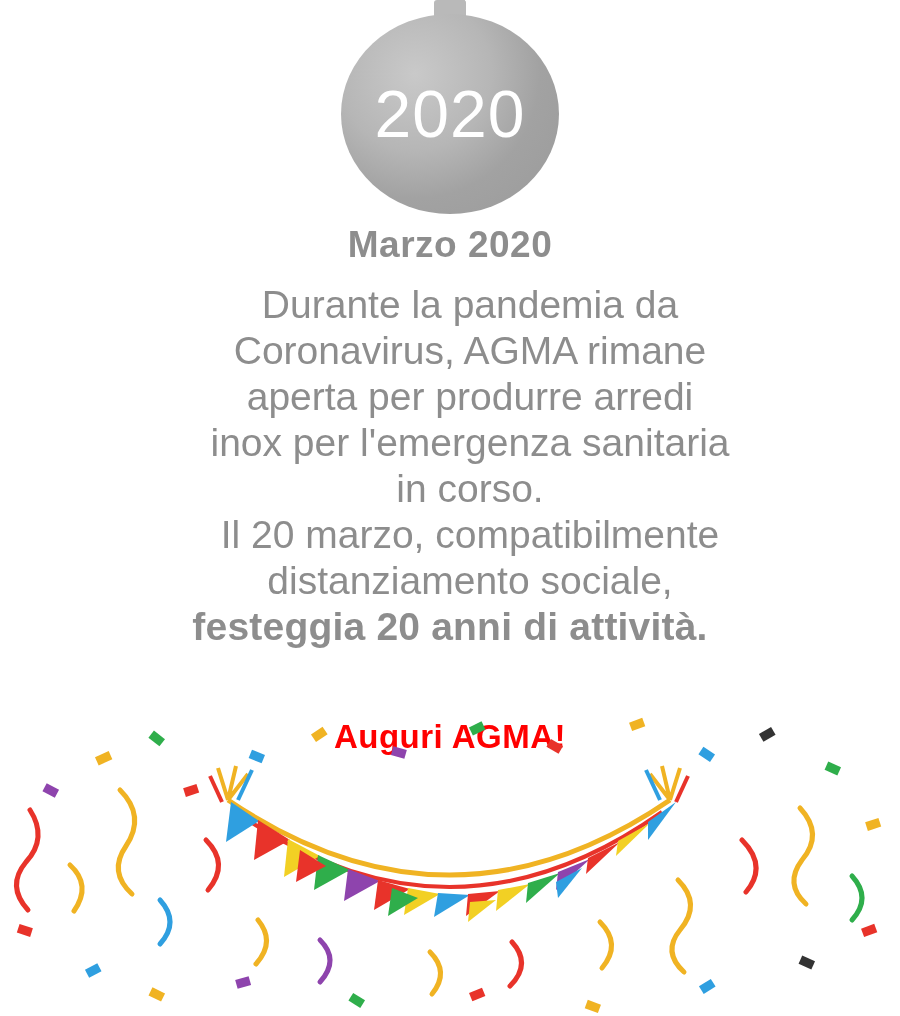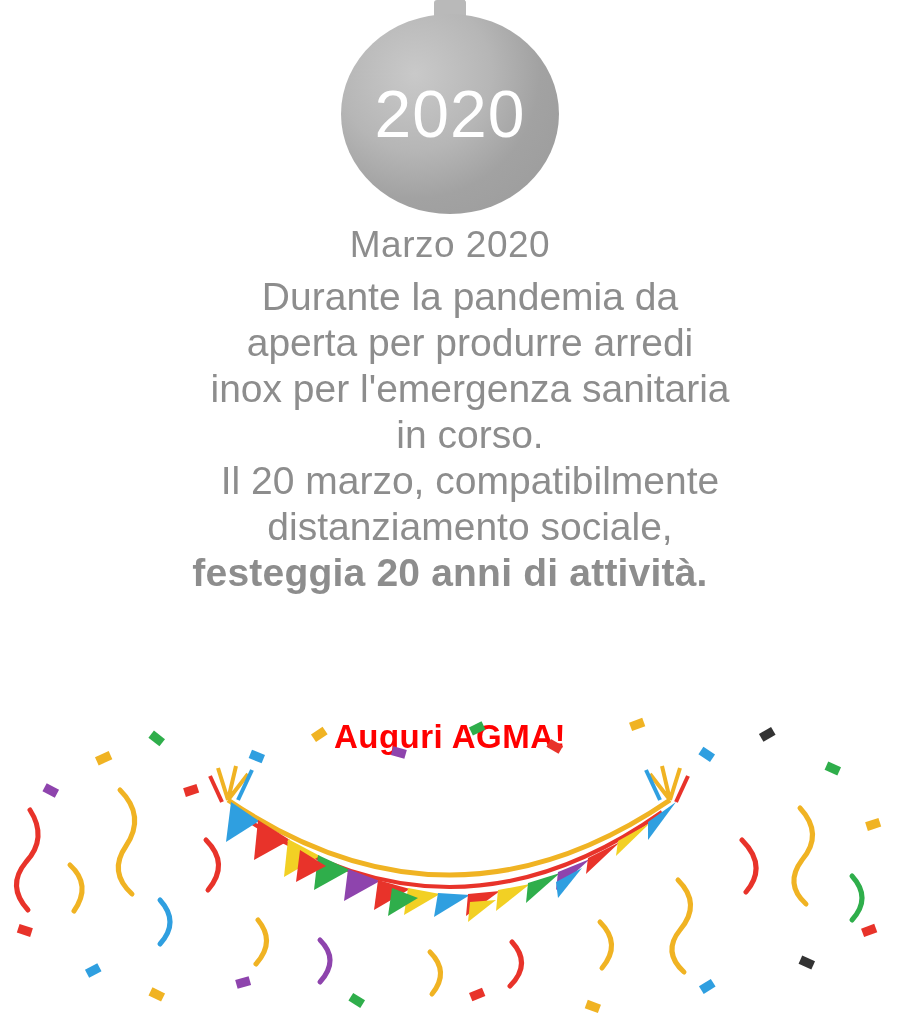--- a/index.html
+++ b/index.html
@@ -80,24 +80,24 @@
     left: 0;
     width: 900px;
     text-align: center;
     color: #8d8d8d;
     font-size: 39px;
     line-height: 46px;
     font-family: "Liberation Sans", sans-serif;
   }
   .message .headline {
     display: block;
-    font-weight: normal;
+    font-weight: bold;
     font-size: 37px;
     letter-spacing: 0.5px;
-    margin-bottom: 6px;
+    margin-bottom: 14px;
   }
   .message .line {
     display: block;
     padding-left: 40px;
   }
   .message .emphasis {
     display: block;
     font-weight: bold;
     letter-spacing: 0.2px;
   }
@@ -133,20 +133,21 @@
   <div class="ornament-wrap">
     <div class="ornament-cap-ring"></div>
     <div class="ornament-cap"></div>
     <div class="ornament-ball"></div>
     <div class="ornament-year">2020</div>
   </div>
 
   <div class="message">
     <span class="headline">Marzo 2020</span>
     <span class="line">Durante la pandemia da</span>
+    <span class="line">Coronavirus, AGMA rimane</span>
     <span class="line">aperta per produrre arredi</span>
     <span class="line">inox per l'emergenza sanitaria</span>
     <span class="line">in corso.</span>
     <span class="line">Il 20 marzo, compatibilmente</span>
     <span class="line">distanziamento sociale,</span>
     <span class="emphasis">festeggia 20 anni di attività.</span>
   </div>
 
   <div class="greeting">Auguri AGMA!</div>
 

